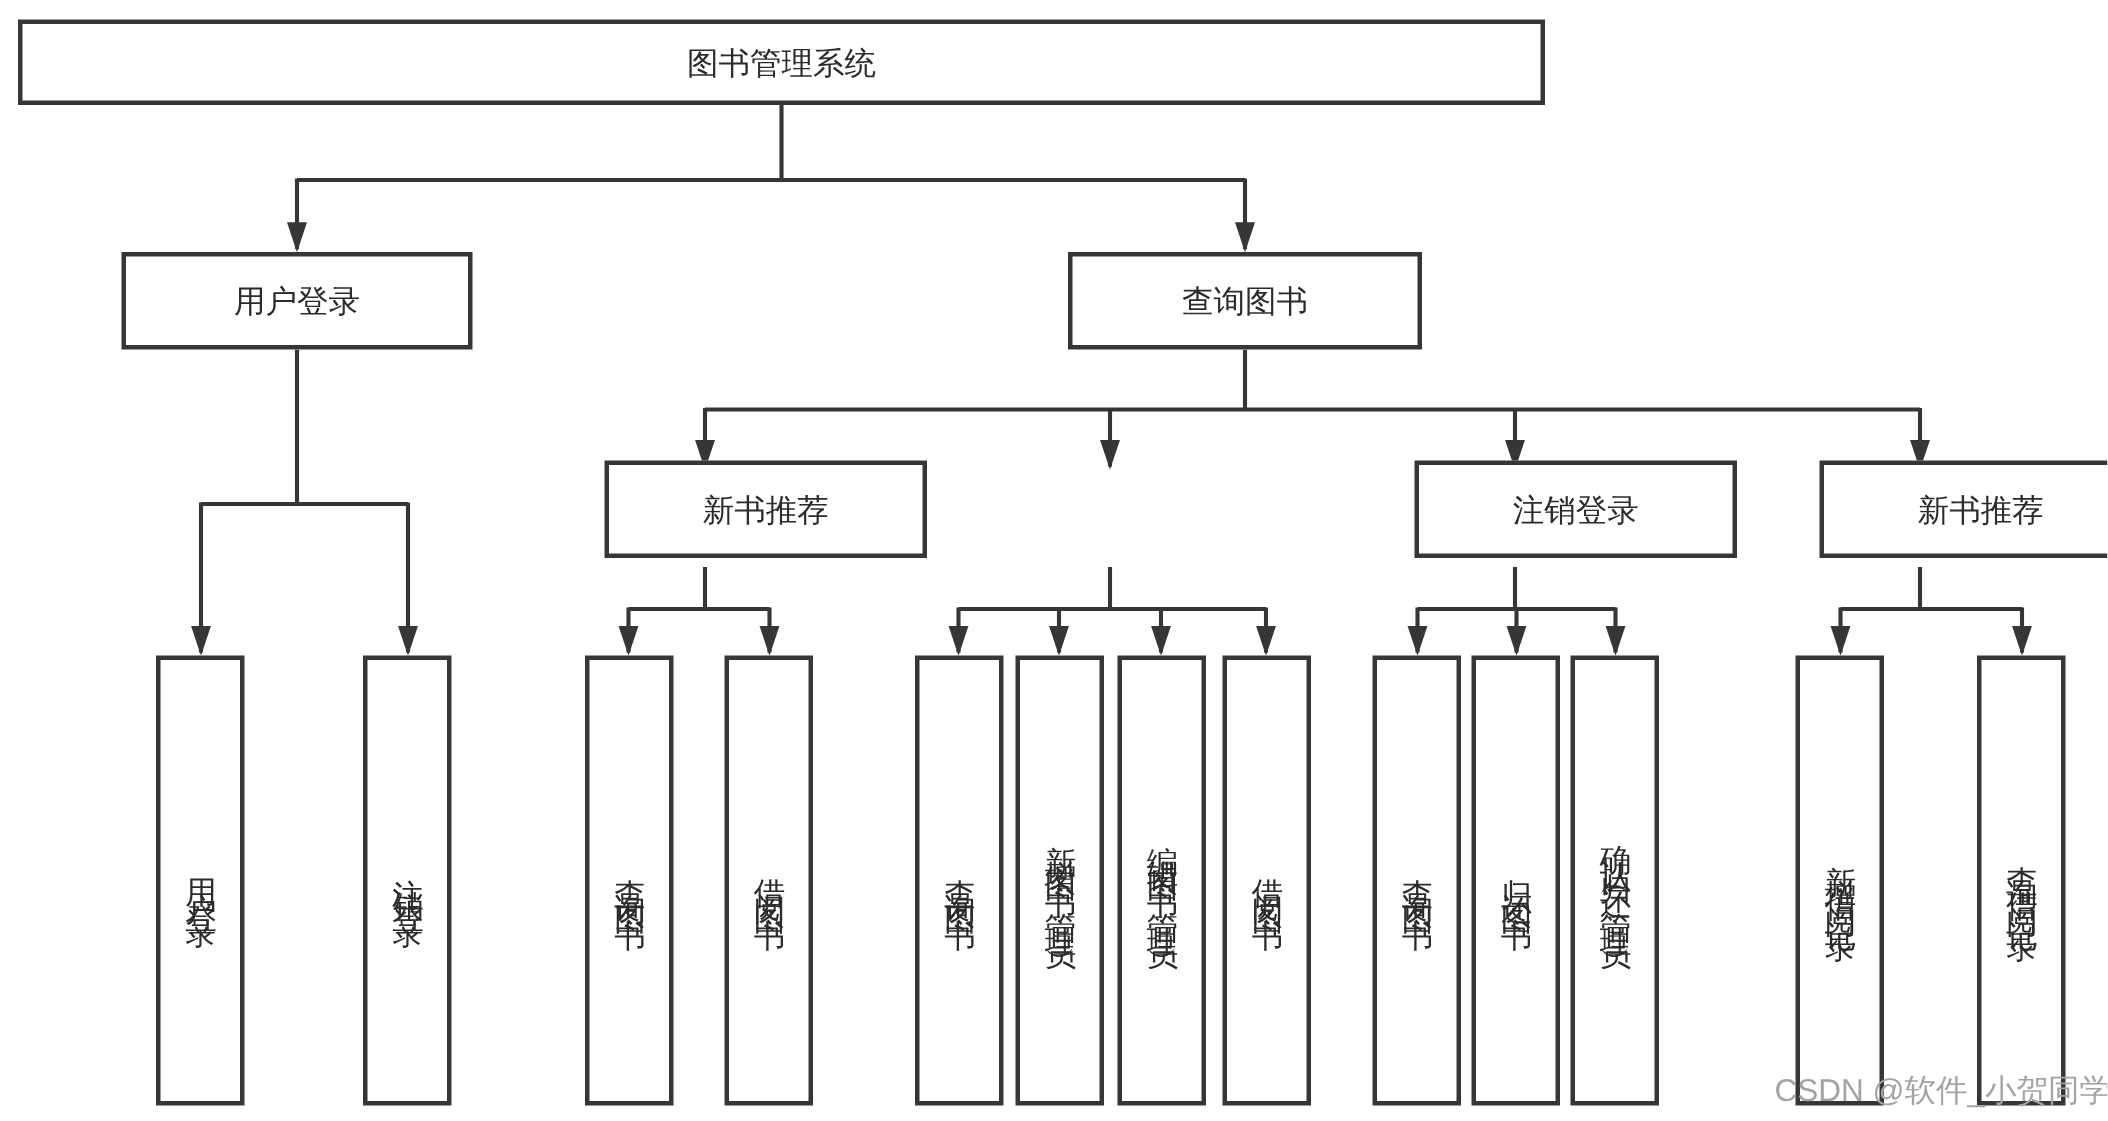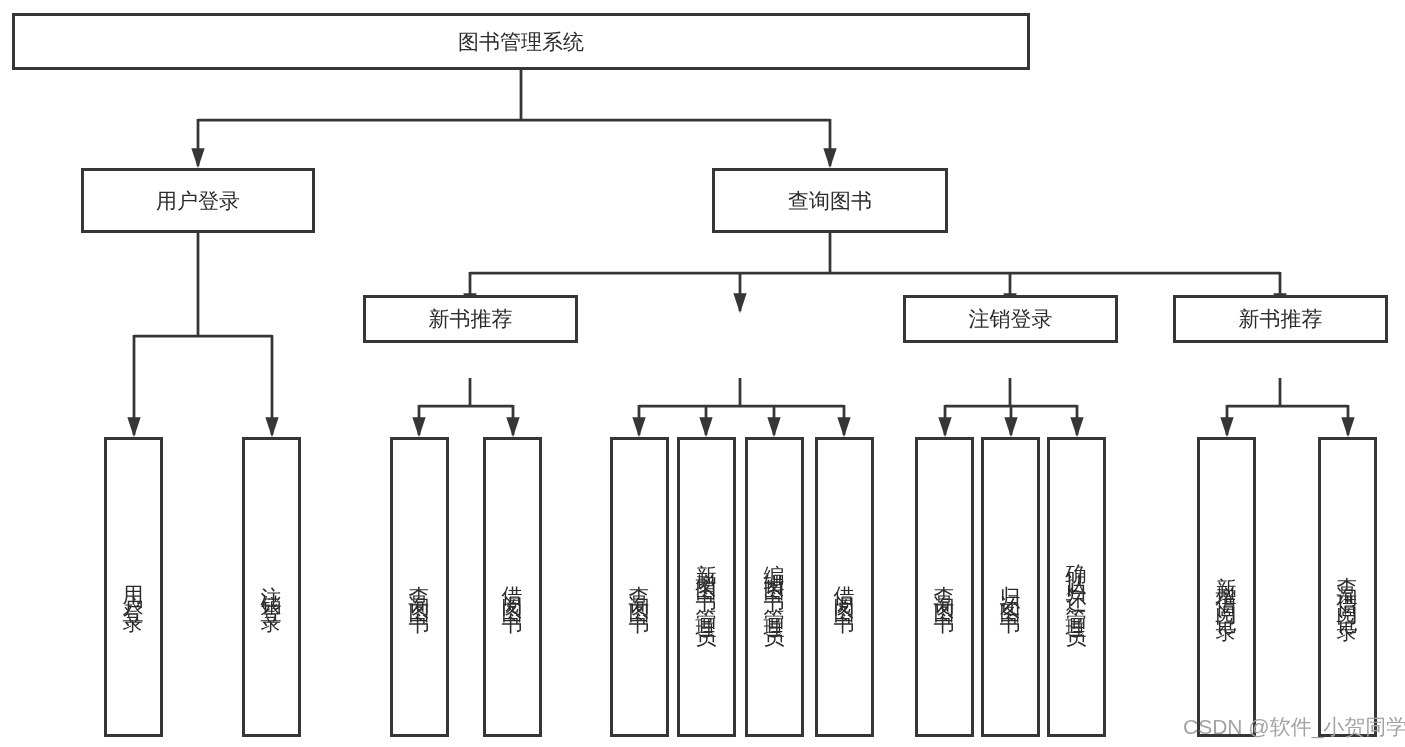--- a/index.html
+++ b/index.html
@@ -35,21 +35,21 @@
     writing-mode:vertical-rl;
     text-orientation:mixed;
     font-size:21px;
     letter-spacing:9px;
     line-height:1;
   }
   
   .n-root{left:12px;top:13px;width:1018px;height:57px;}
   .n-user-login{left:81px;top:168px;width:234px;height:65px;}
   .n-book-mgmt{left:712px;top:168px;width:236px;height:65px;}
-  .n-l3{top:295px;width:215px;height:48px;}
+  .n-l3{top:307px;width:215px;height:65px;margin-left:40px;}
   .n-recommend{left:363px;}
   .n-borrowing{left:633px;}
   .n-current{left:903px;}
   .n-records{left:1173px;}
   
   .v-login{left:104px;}
   .v-logout{left:242px;}
   .v-a1{left:390px;}
   .v-a2{left:483px;}
   .v-b1{left:610px;}

